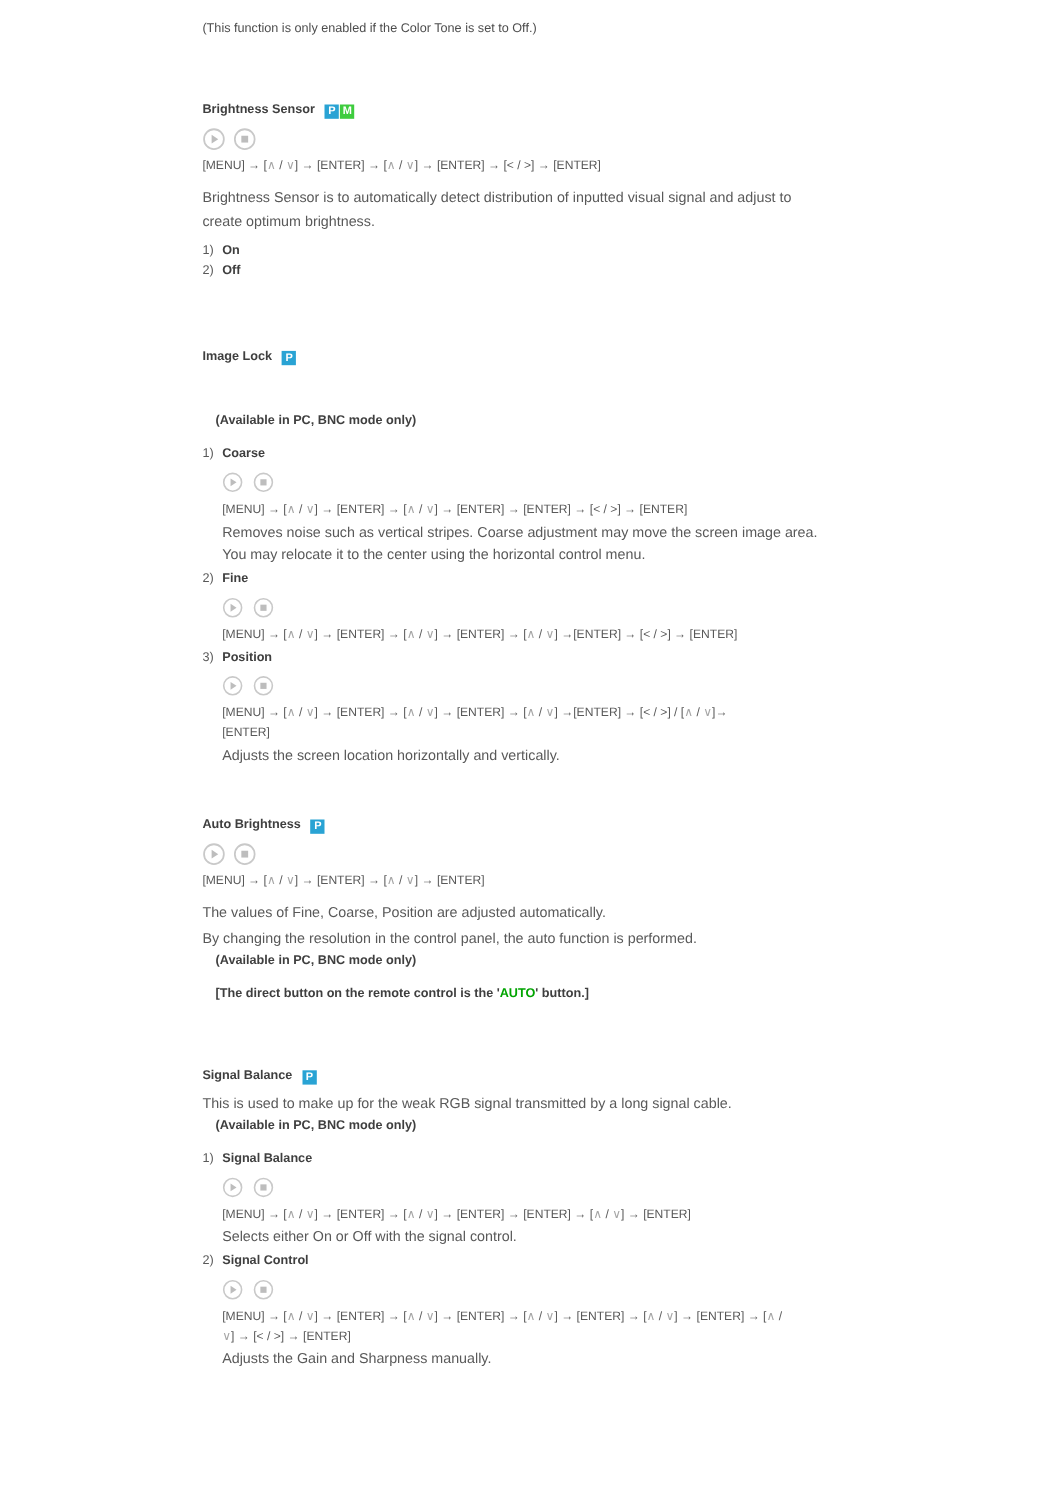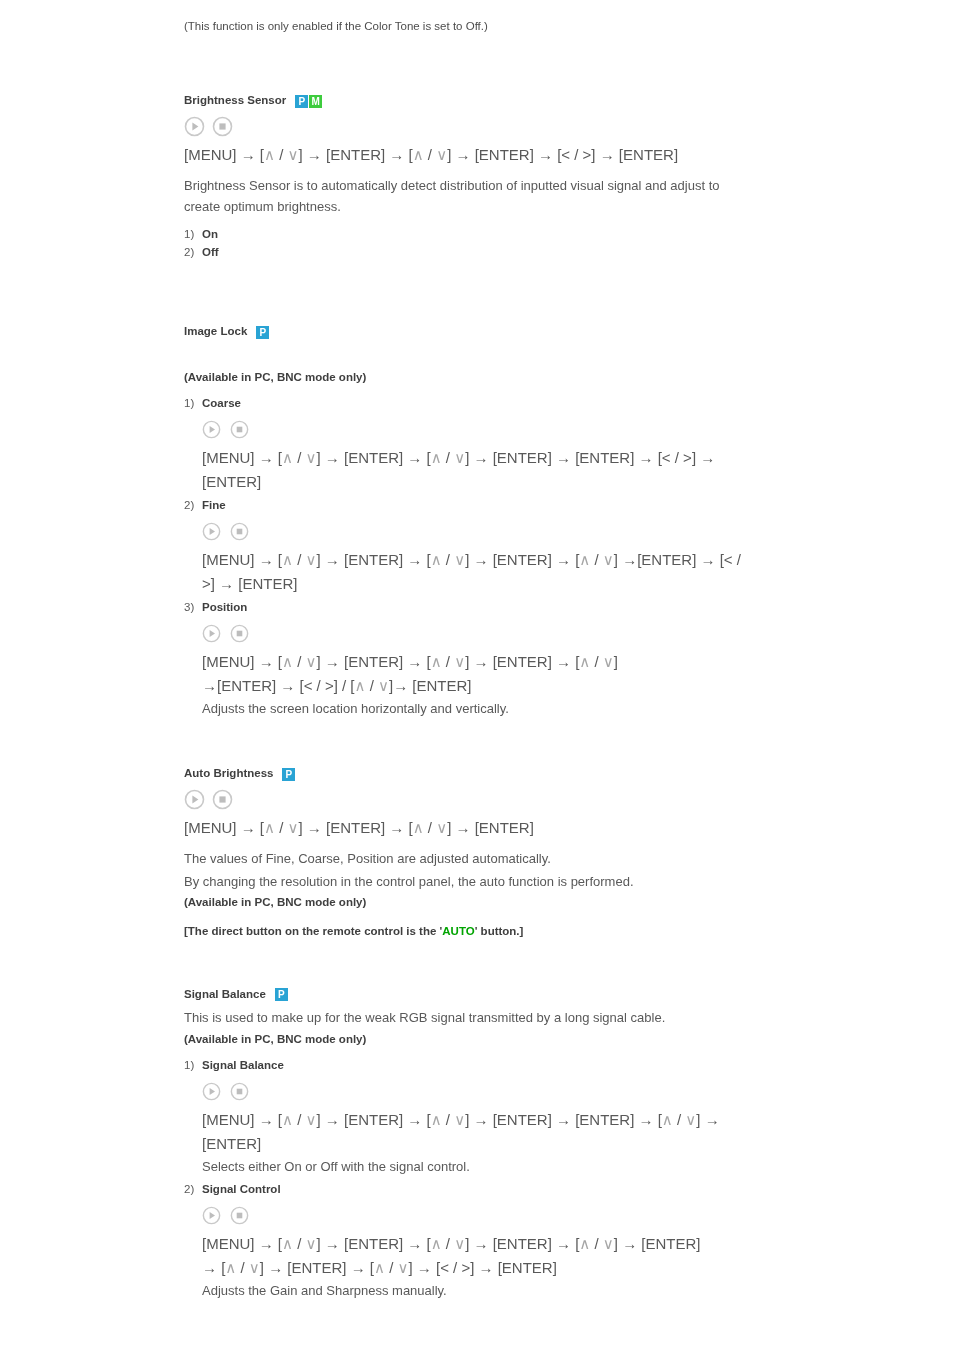--- a/index.html
+++ b/index.html
@@ -67,41 +67,41 @@
     margin-bottom: 6px;
   }
   .media-btn {
     width: 21px; height: 21px;
     display: inline-block;
   }
   .media-btn svg { display: block; }
 
   
   .menu-path {
-    font-size: 15px;
+    font-size: 11px;
     color: #595959;
     line-height: 1.55;
     margin: 0;
   }
   .menu-path .dim { color: #a6a6a6; }
 
   .body-text {
     font-size: 13px;
     color: #595959;
     line-height: 1.62;
     margin: 9px 0 0 0;
   }
   .body-text.tight { margin-top: 2px; }
 
   .bold-note {
     font-size: 11.5px;
     font-weight: bold;
     color: #3f3f3f;
     line-height: 1.55;
-    margin: 0;
+    margin: 12px;
   }
 
   
   .num-list { margin: 9px 0 0 0; padding: 0; list-style: none; }
   .num-list > li {
     display: flex;
     align-items: flex-start;
     font-size: 11.5px;
     line-height: 1.55;
   }
@@ -205,20 +205,21 @@
                 </svg>
             </span>
             <span class="media-btn">
               <svg width="19" height="19" viewBox="0 0 21 21">
                   <circle cx="10.5" cy="10.5" r="9" fill="#ffffff" stroke="#c9c9c9" stroke-width="1.6"></circle>
                   <rect x="7.4" y="7.4" width="6.2" height="6.2" fill="#bdbdbd"></rect>
                 </svg>
             </span>
           </div>
           <p class="menu-path">[MENU] → [<span class="dim">∧</span> / <span class="dim">∨</span>] → [ENTER] → [<span class="dim">∧</span> / <span class="dim">∨</span>] → [ENTER] → [ENTER] → [&lt; / &gt;] → [ENTER]</p>
+          <p class="body-text">Removes noise such as vertical stripes. Coarse adjustment may move the screen image area. You may relocate it to the center using the horizontal control menu.</p>
         </div>
       </li>
 
       <li style="display:block;margin-top:3px">
         <div style="display:flex;align-items:flex-start">
           <span class="num-marker">2)</span>
           <span class="num-label">Fine</span>
         </div>
         <div class="sub-block">
           <div class="media-row">

